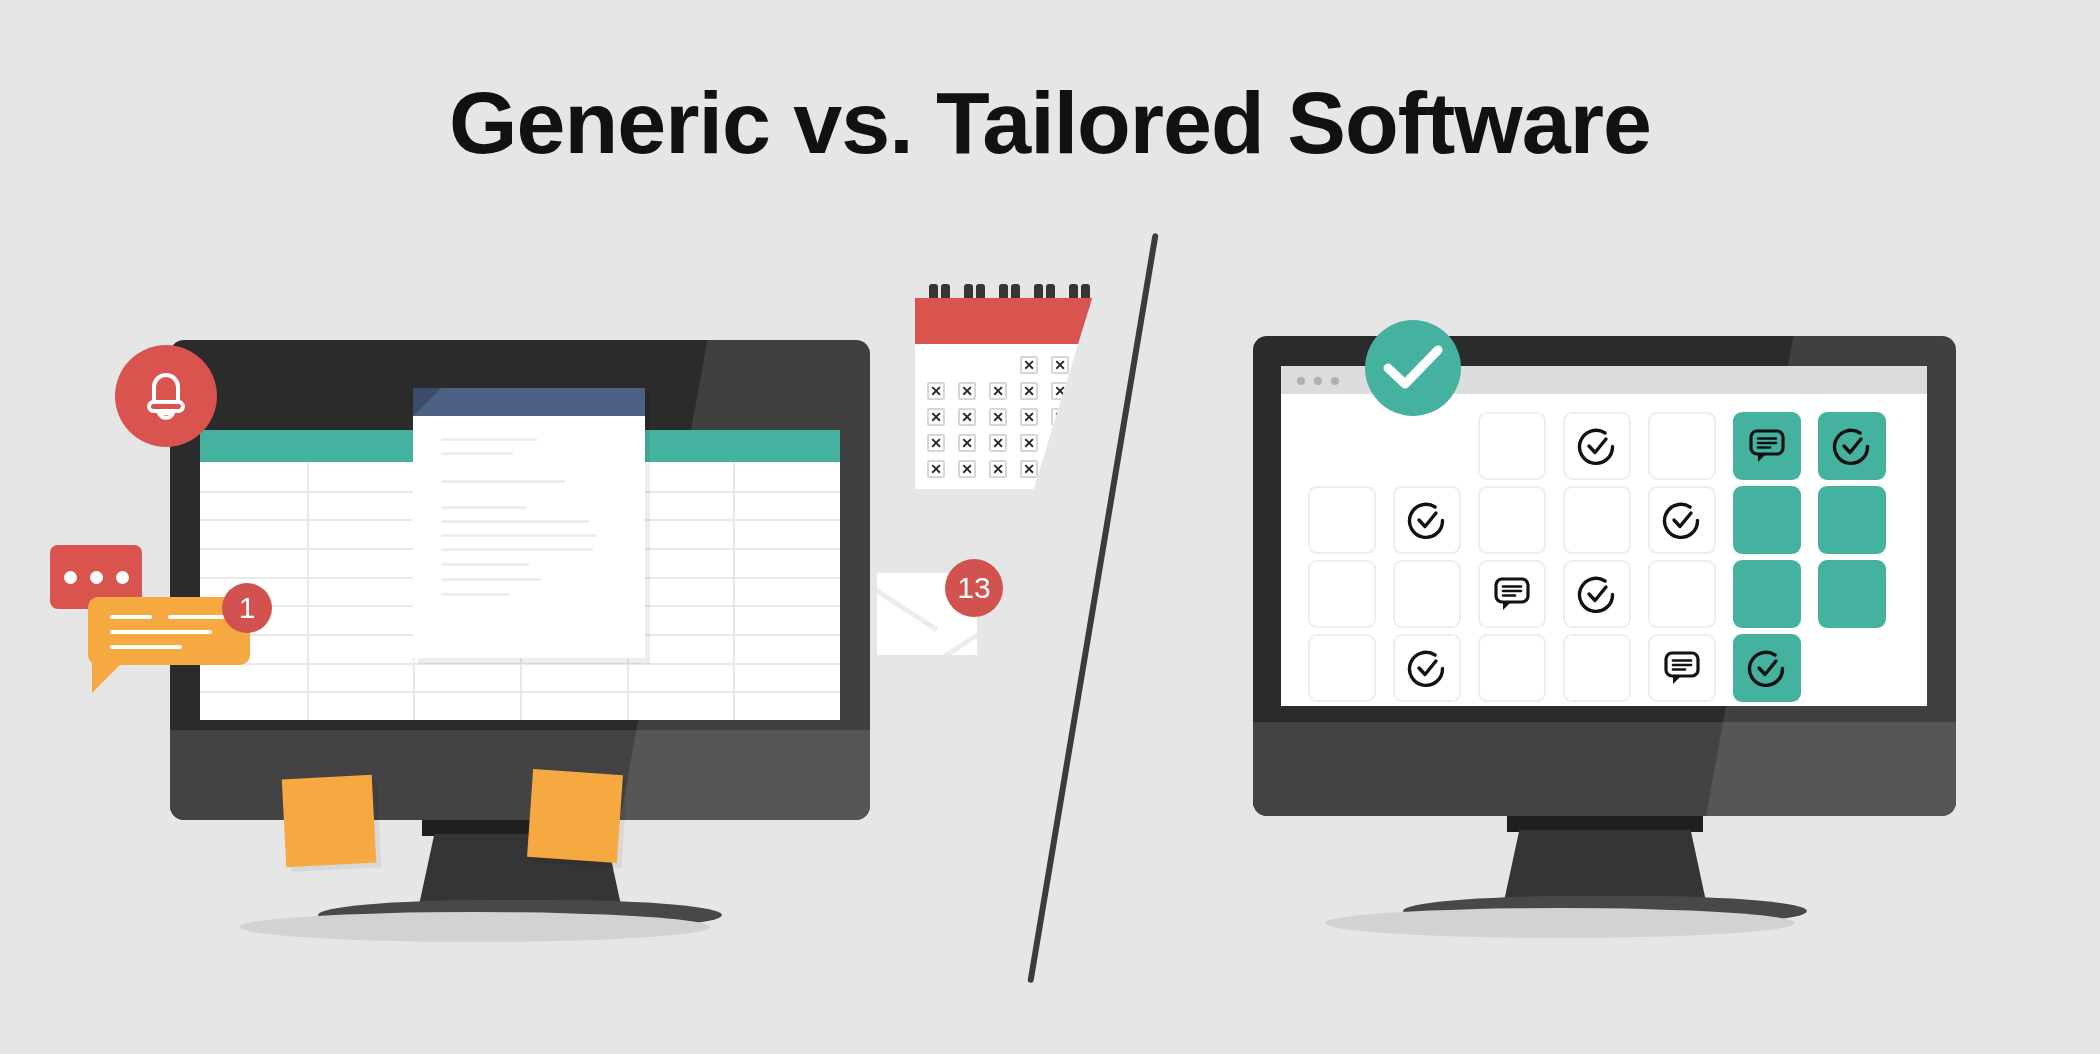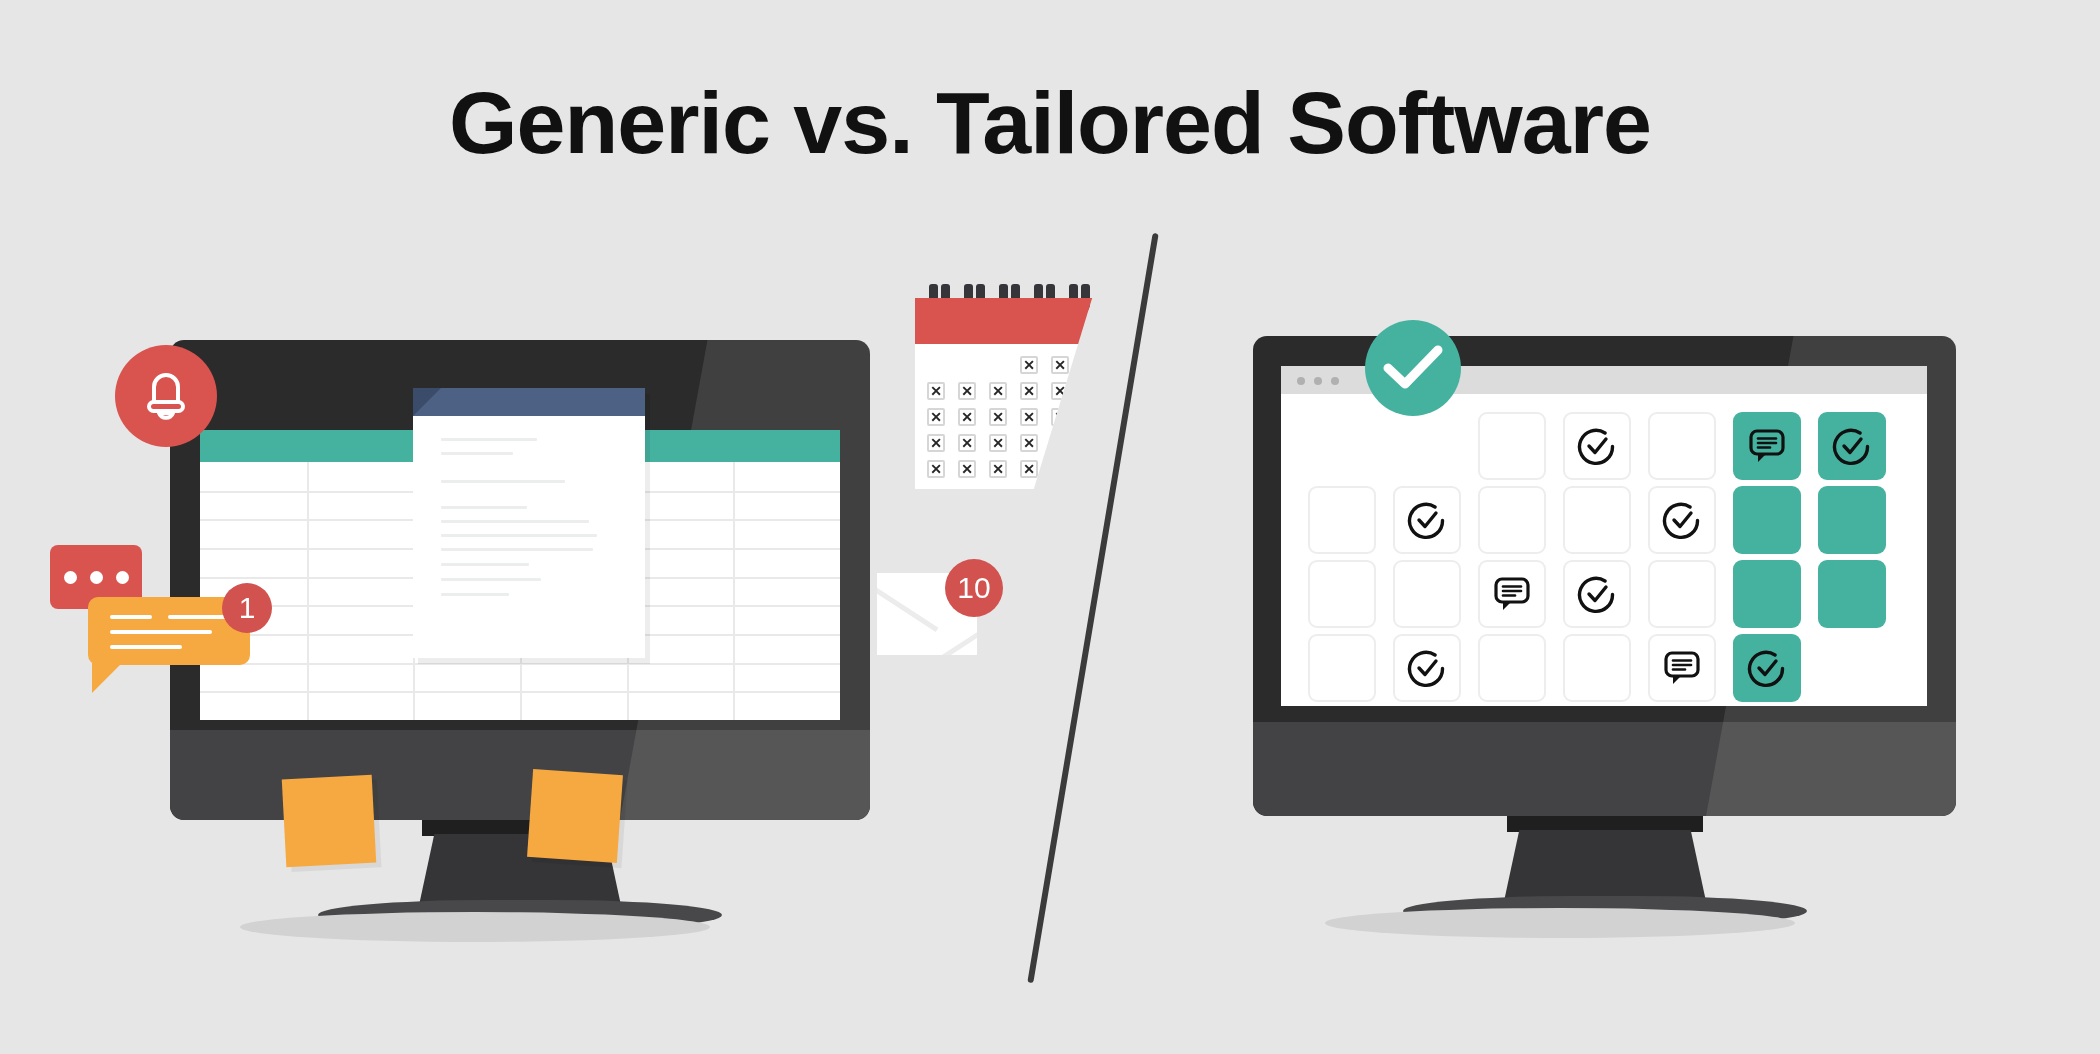--- a/index.html
+++ b/index.html
@@ -335,21 +335,21 @@
     </div>
   </div>
 
   <div id="envelope">
     <div id="env-body"></div>
     <div id="env-flap">
       <div class="fl" style="left:-2px; top:14px; width:74px; transform:rotate(33deg);"></div>
       <div class="fl" style="left:47px; top:46px; width:74px; transform:rotate(-33deg); transform-origin:right center;"></div>
     </div>
   </div>
-  <div id="env-badge">10</div>
+  <div id="env-badge">13</div>
 
   <div class="monitor" id="right-monitor">
     <div class="mon-body">
       <div class="mon-body-lower"></div>
       <div class="mon-gloss"></div>
     </div>
 
     <div class="mon-screen">
       <div id="browser-bar">
         <span class="bdot" style="left:16px;"></span>

